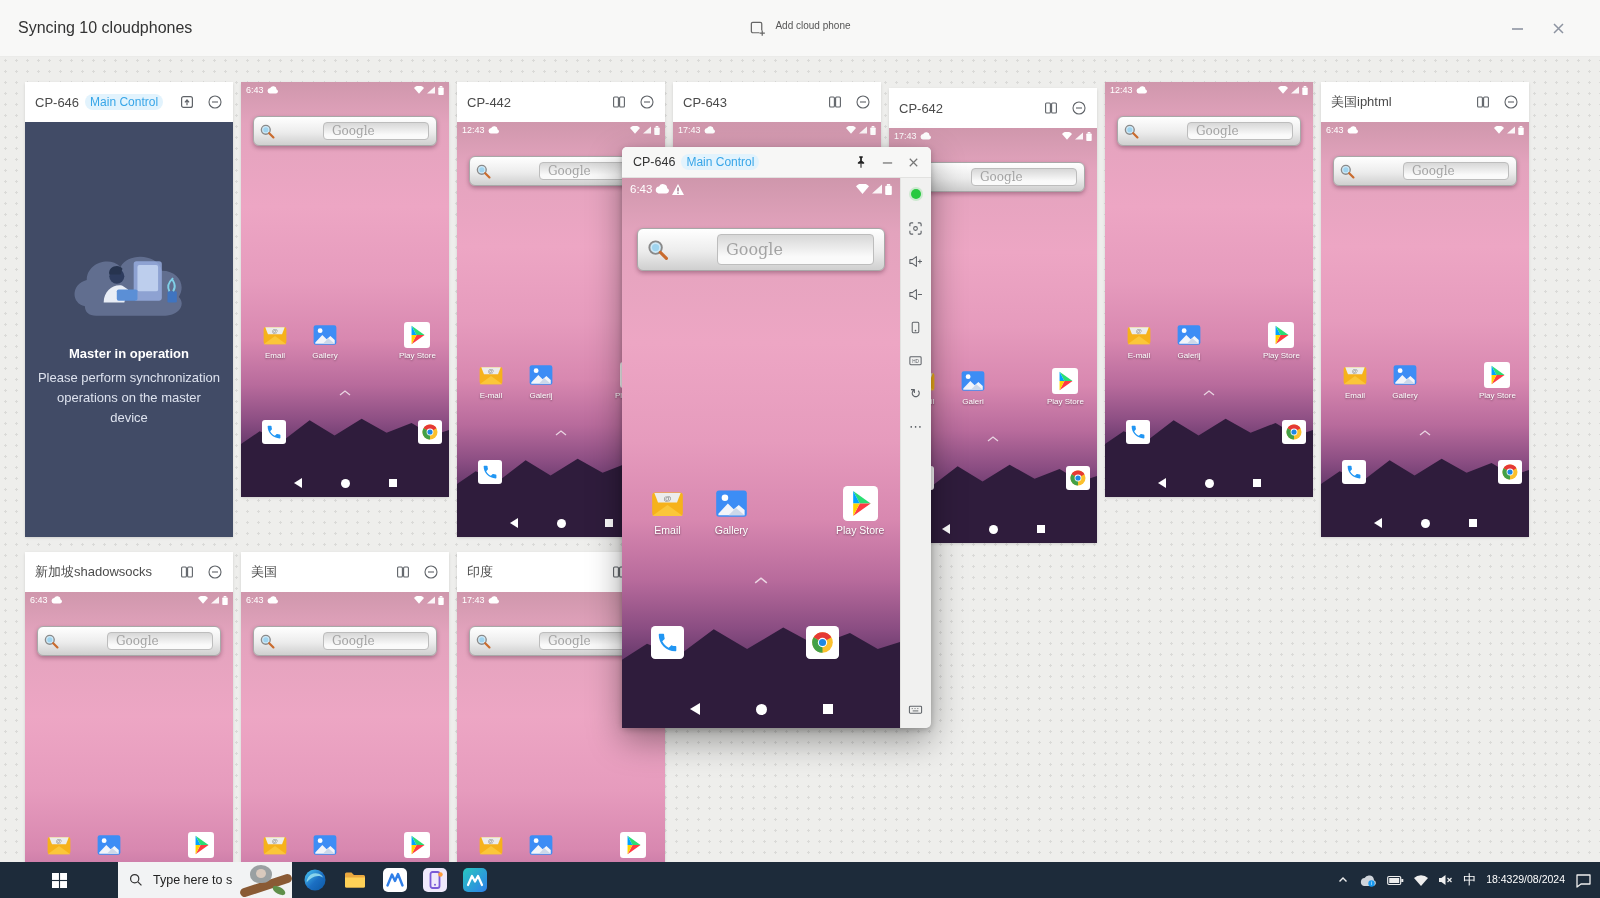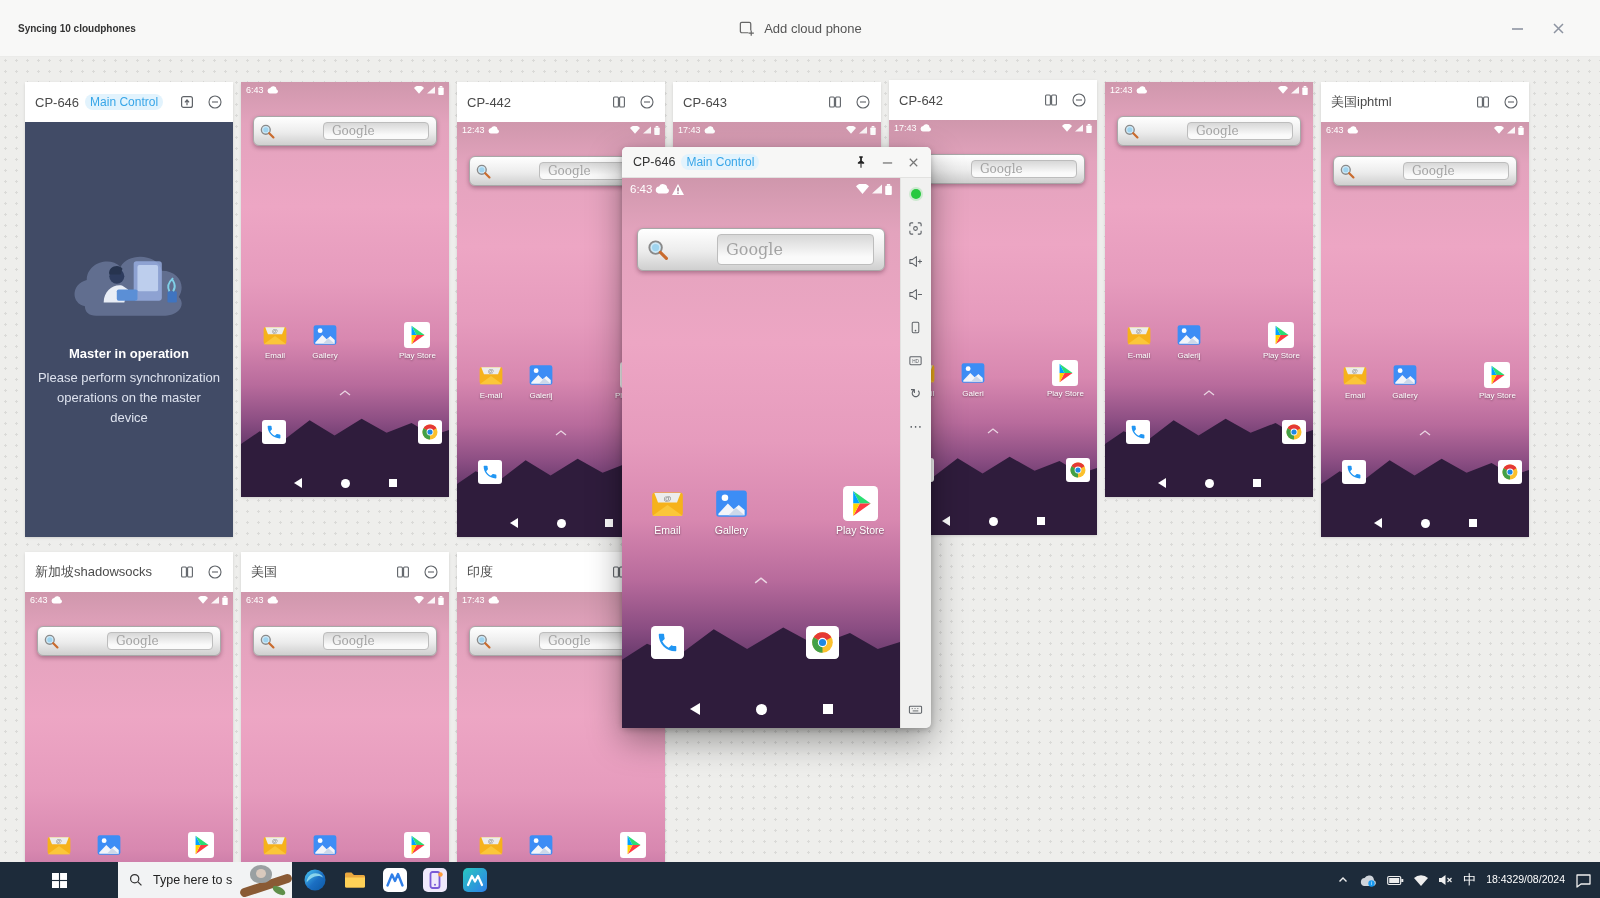--- a/index.html
+++ b/index.html
@@ -7,23 +7,23 @@
   #desktop{
     position:relative;width:1600px;height:898px;overflow:hidden;
     font-family:"Liberation Sans","DejaVu Sans",sans-serif;
     background-color:#eeeeec;
     background-image:radial-gradient(circle,#dadad8 1px,rgba(0,0,0,0) 1.2px);
     background-size:11px 11px;
   }
   
   .topbar{position:absolute;top:0;left:0;right:0;height:57px;background:#f8f8f7;
     border-bottom:1px solid #ebebe9;display:flex;align-items:center;z-index:10;}
-  .sync-status{position:absolute;left:18px;font-size:10px;font-weight:700;color:#333;}
-  .add-btn{position:absolute;left:0;right:0;display:flex;justify-content:center;align-items:center;gap:9px;
-    color:#555;font-size:13px;cursor:pointer;}
+  .sync-status{position:absolute;left:18px;font-size:16px;font-weight:400;color:#333;}
+  .add-btn{position:absolute;left:0;right:0;display:flex;justify-content:center;align-items:flex-start;gap:9px;
+    color:#555;font-size:10px;cursor:pointer;}
   .win-controls{position:absolute;right:34px;display:flex;gap:26px;align-items:center;color:#9aa1ad;}
   .win-controls span{display:flex;align-items:center;}
   
   .card{position:absolute;width:208px;background:#fff;border-radius:2px;
     box-shadow:0 1px 3px rgba(0,0,0,.13);z-index:1;}
   .card-header{height:40px;display:flex;align-items:center;padding:0 10px;background:#fff;}
   .card-name{font-size:13px;color:#4b4b4b;white-space:nowrap;overflow:hidden;}
   .badge{margin-left:6px;padding:1px 5px;border-radius:8px;font-size:12px;
     background:var(--badge-bg,#e2f3fd);color:var(--accent,#38a6e8);white-space:nowrap;}
   .hdr-icons{margin-left:auto;display:flex;gap:12px;align-items:center;flex:none;}
@@ -636,21 +636,21 @@
         </div>
         <div class="navbar">
           <span class="nav-back"></span>
           <span class="nav-home"></span>
           <span class="nav-recents"></span>
         </div>
       </div>
 
     </div>
 
-    <div class="card" style="left: 889px; top: 80px;">
+    <div class="card" style="left: 889px; top: 88px;">
       <div class="card-header">
         <span class="card-name">CP-642</span>
 
         <span class="hdr-icons">
 
           <span class="hicon icon-sync">
             <svg viewBox="0 0 16 16" width="16" height="16">
                 <rect x="2.6" y="3" width="4.8" height="10" rx="1" fill="none" stroke="#5f6368" stroke-width="1.1"></rect>
                 <rect x="8.6" y="3" width="4.8" height="10" rx="1" fill="none" stroke="#5f6368" stroke-width="1.1"></rect>
               </svg>

